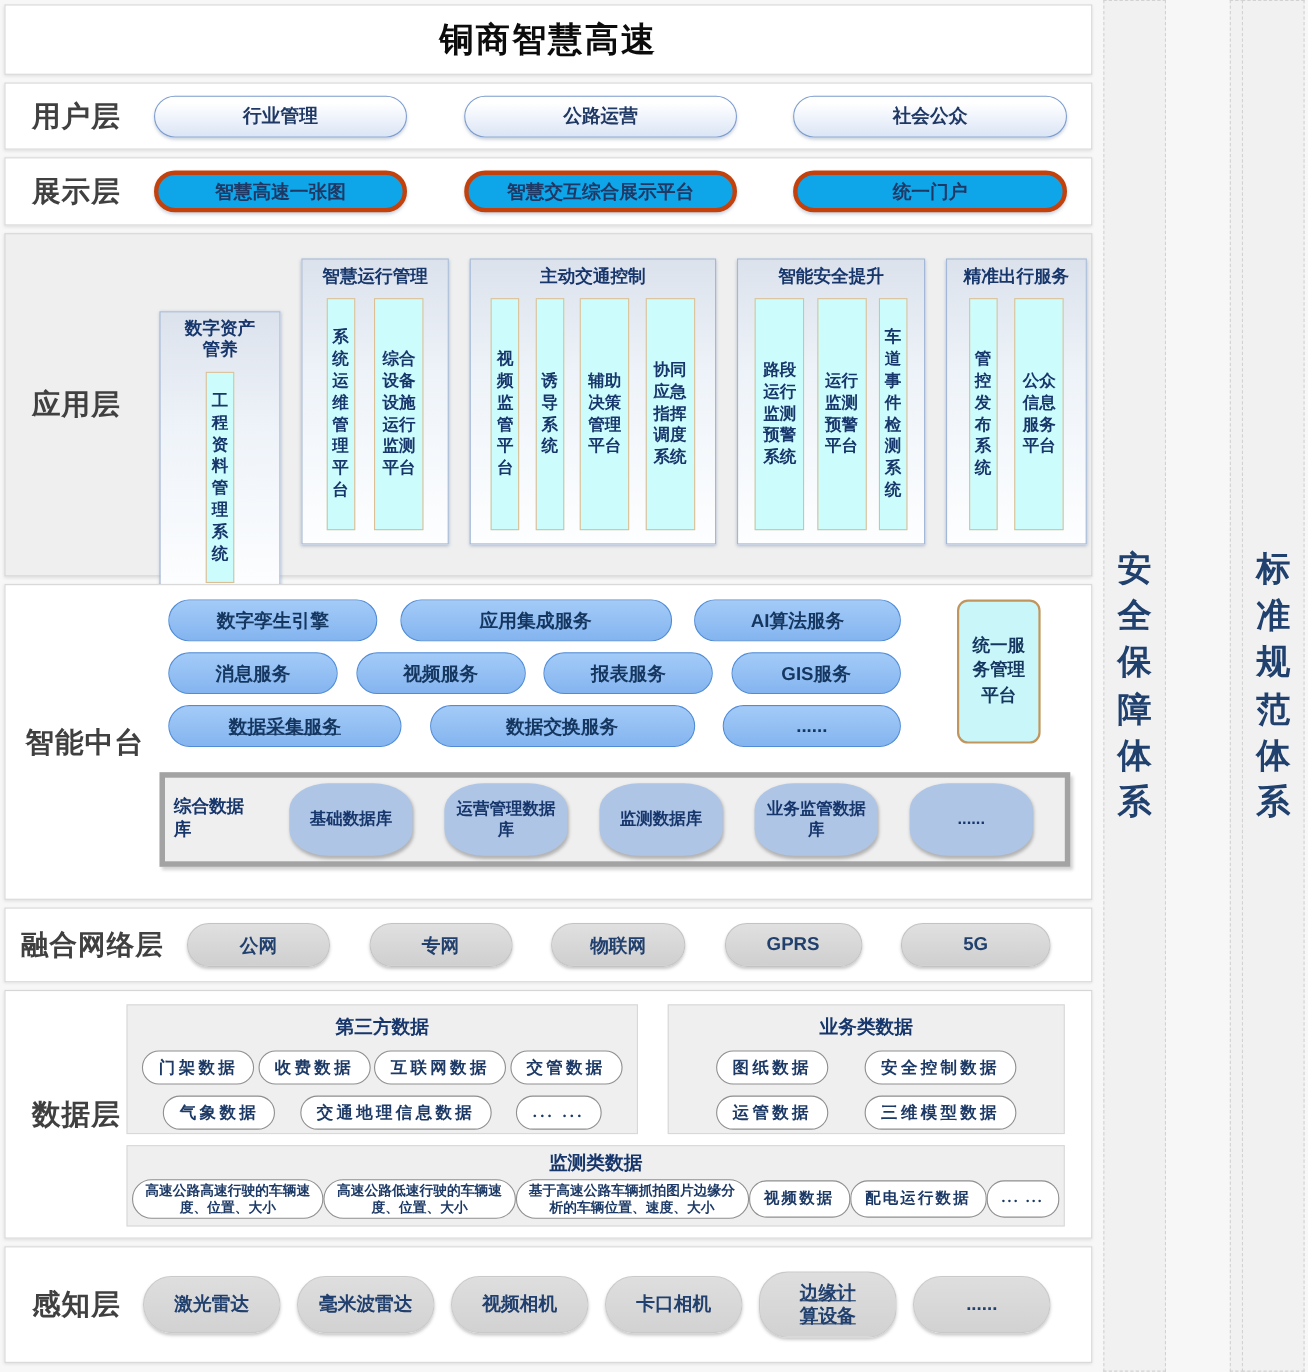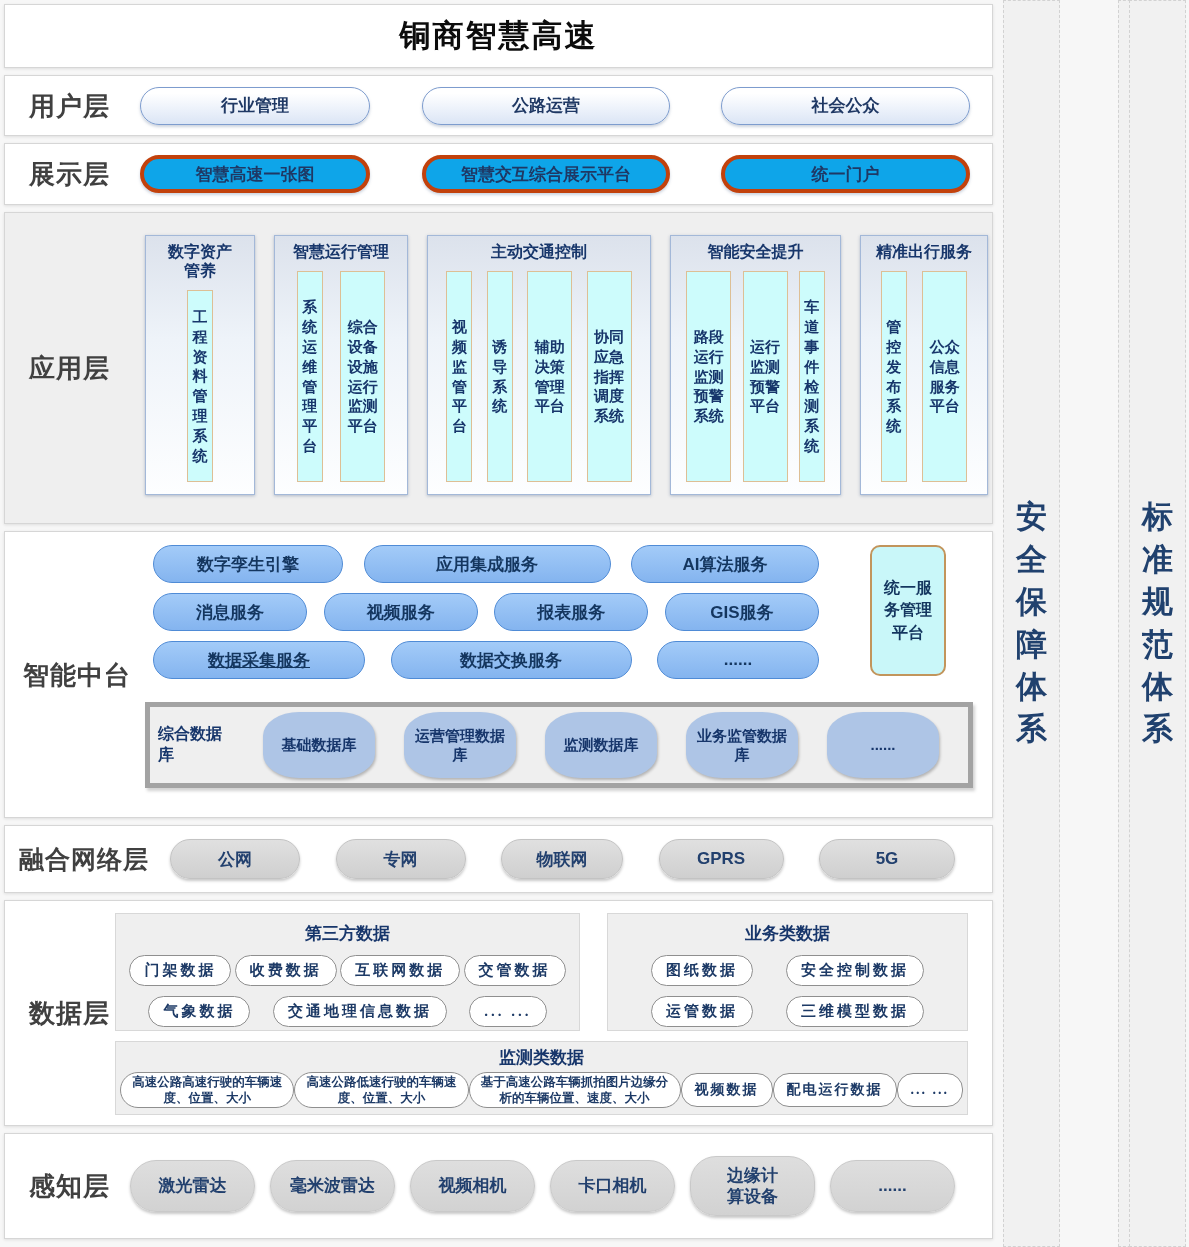--- a/index.html
+++ b/index.html
@@ -45,21 +45,21 @@
   
   .sec-app{height:312px;background:#efefef;}
   .app-groups{position:absolute;left:140px;top:22px;display:flex;}
   .app-group{
     height:260px;box-sizing:border-box;border:1px solid #a3b8d8;
     background:linear-gradient(180deg,#dce2ec 0%,#eef3f9 40%,#fdfeff 100%);
     box-shadow:0 1px 3px rgba(100,120,150,.45);
     display:flex;flex-direction:column;padding:6px 4px 10px;margin-right:19px;
   }
   .app-group:last-child{margin-right:0;}
-  .g1{width:110px;} .g2{width:134px;} .g3{width:224px;} .g4{width:171px;} .g5{width:128px;}
+  .g1{width:110px;margin-top:48px;} .g2{width:134px;} .g3{width:224px;} .g4{width:171px;} .g5{width:128px;}
   .app-group-title{
     font-size:16px;font-weight:bold;color:#17366b;text-align:center;line-height:1.2;
     word-break:break-all;
   }
   .g1 .app-group-title{padding:0 14px;}
   .app-items{flex:1;display:flex;justify-content:space-evenly;align-items:stretch;margin-top:8px;}
   .ai{
     background:#cdfcfc;border:1px solid #ddbf95;color:#17366b;font-weight:bold;
     font-size:15px;line-height:1.32;display:flex;align-items:center;justify-content:center;
     text-align:center;word-break:break-all;box-sizing:border-box;margin:2px 0;padding:4px 2px;
@@ -146,21 +146,21 @@
   .pill-w.sm{height:34px;font-size:14px;letter-spacing:2px;padding:0 13px;}
   
   .sec-per{height:106px;}
   .per-items{position:absolute;left:125px;top:50%;transform:translateY(-50%);width:825px;display:flex;justify-content:space-between;align-items:center;}
   .per-item{
     width:125px;min-height:52px;border-radius:26px;box-sizing:border-box;
     background:linear-gradient(180deg,#dedede,#d2d2d2);border:1px solid #c9c9c9;
     color:#22406e;font-weight:bold;font-size:17px;display:flex;align-items:center;justify-content:center;
     text-align:center;line-height:1.25;box-shadow:0 2px 3px rgba(0,0,0,.22);padding:5px 8px;word-break:break-all;
   }
-  .per-items .per-item:nth-child(5){padding:5px 36px;min-height:60px;}
+  .per-items .per-item:nth-child(5){padding:5px 36px;min-height:60px;text-decoration:underline;}
   
   .pillar{
     position:absolute;top:0;bottom:0;width:57px;background:#f1f1f1;
     border:1px dashed #d2d2d2;box-sizing:border-box;
     display:flex;align-items:center;justify-content:center;
   }
   .pillar-1{left:1003px;} .pillar-2{left:1118px;} .pillar-3{left:1129px;}
   .pillar span{
     display:block;width:32px;font-size:31px;font-weight:bold;color:#20416e;
     line-height:1.37;text-align:center;word-break:break-all;

